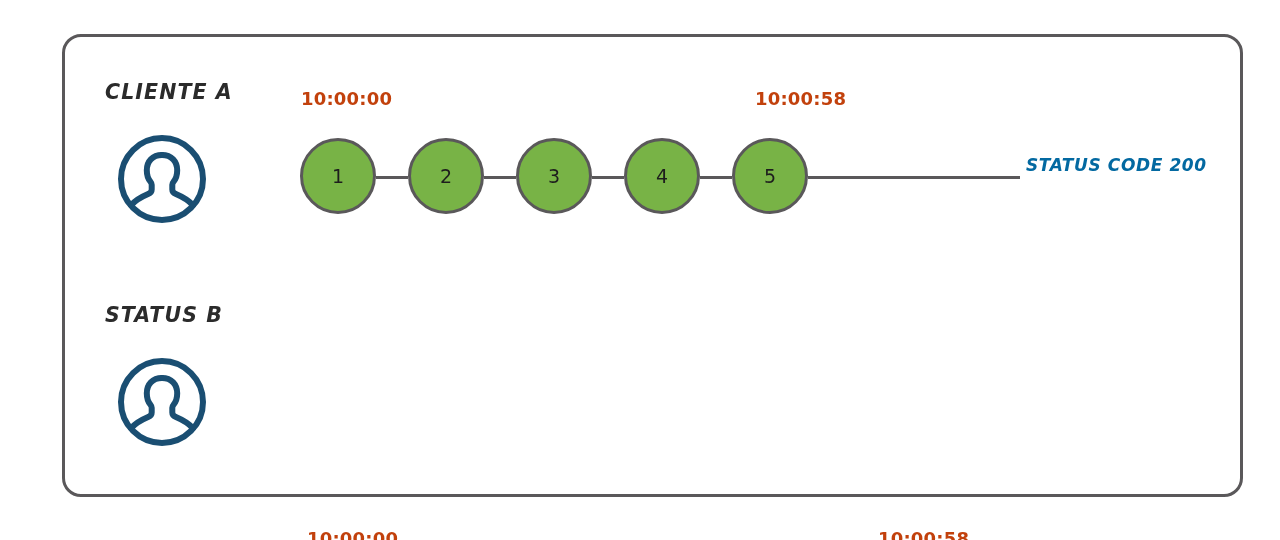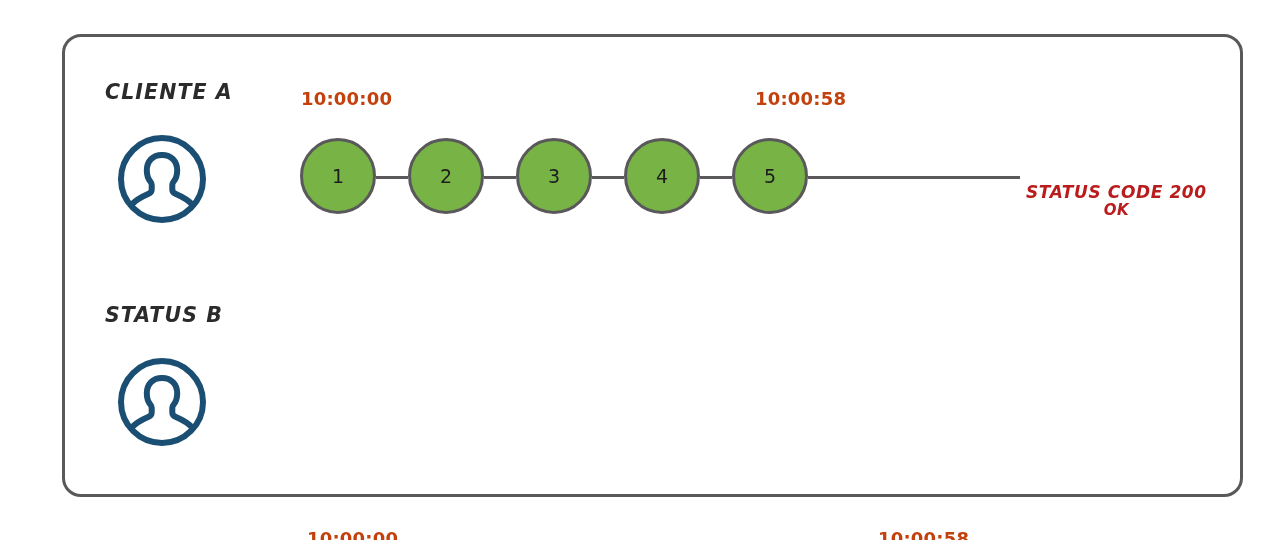--- a/index.html
+++ b/index.html
@@ -120,21 +120,21 @@
   .status .code {
     display: block;
     font-size: 17px;
     letter-spacing: 0.6px;
   }
   .status .desc {
     display: block;
     font-size: 15px;
     letter-spacing: 0.3px;
   }
-  .status-ok  { left: 1026px; top: 155px; color: #b91c1c; margin-top: 27px; }
+  .status-ok  { left: 1026px; top: 155px; color: #0369a1; }
 </style>
 </head>
 <body>
 
 <div id="stage">
 
   <div class="frame"></div>
 
   <div class="row row-a">
 
@@ -172,21 +172,20 @@
 
       <div class="node" style="left:0px;">1</div>
       <div class="node" style="left:108px;">2</div>
       <div class="node" style="left:216px;">3</div>
       <div class="node" style="left:324px;">4</div>
       <div class="node" style="left:432px;">5</div>
     </div>
 
     <div class="status status-ok">
       <span class="code">STATUS CODE 200</span>
-      <span class="desc">OK</span>
     </div>
   </div>
 
   <div class="row row-b">
 
     <div class="client-label">STATUS B</div>
 
     <div class="avatar">
       <svg width="92" height="92" viewBox="0 0 92 92">
         <circle cx="46" cy="46" r="41" fill="none" stroke="#1a4e72" stroke-width="6"></circle>

